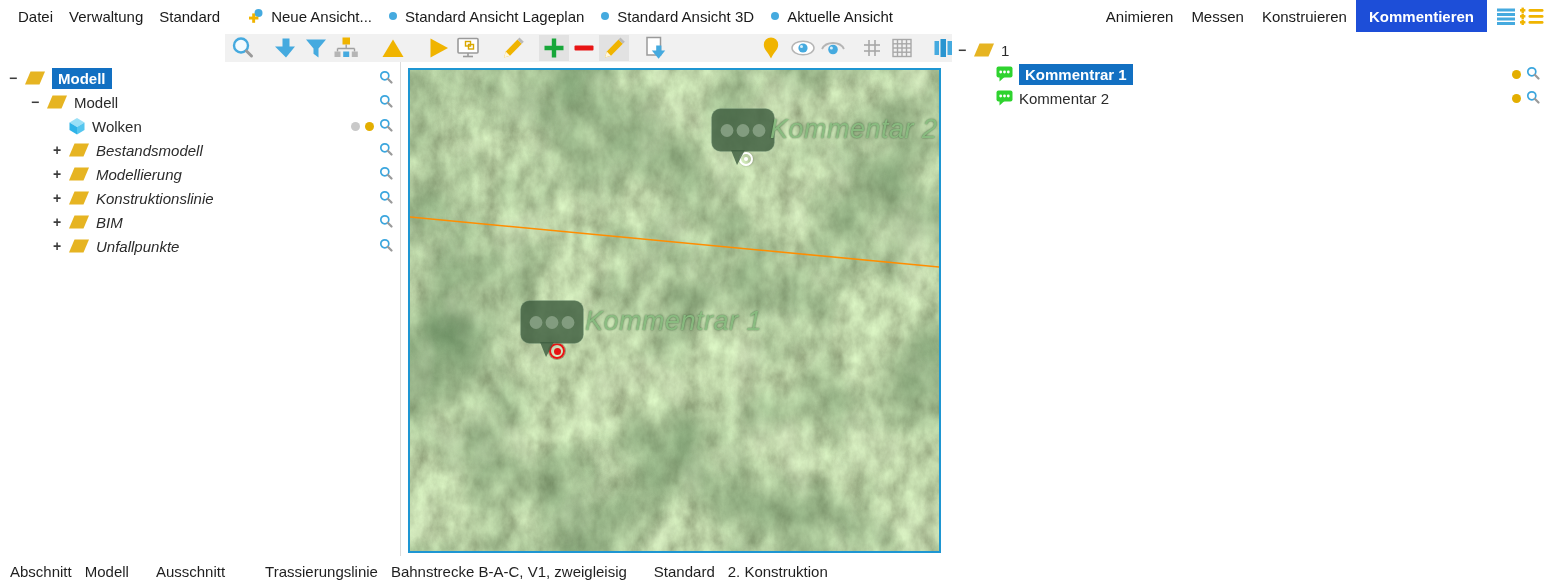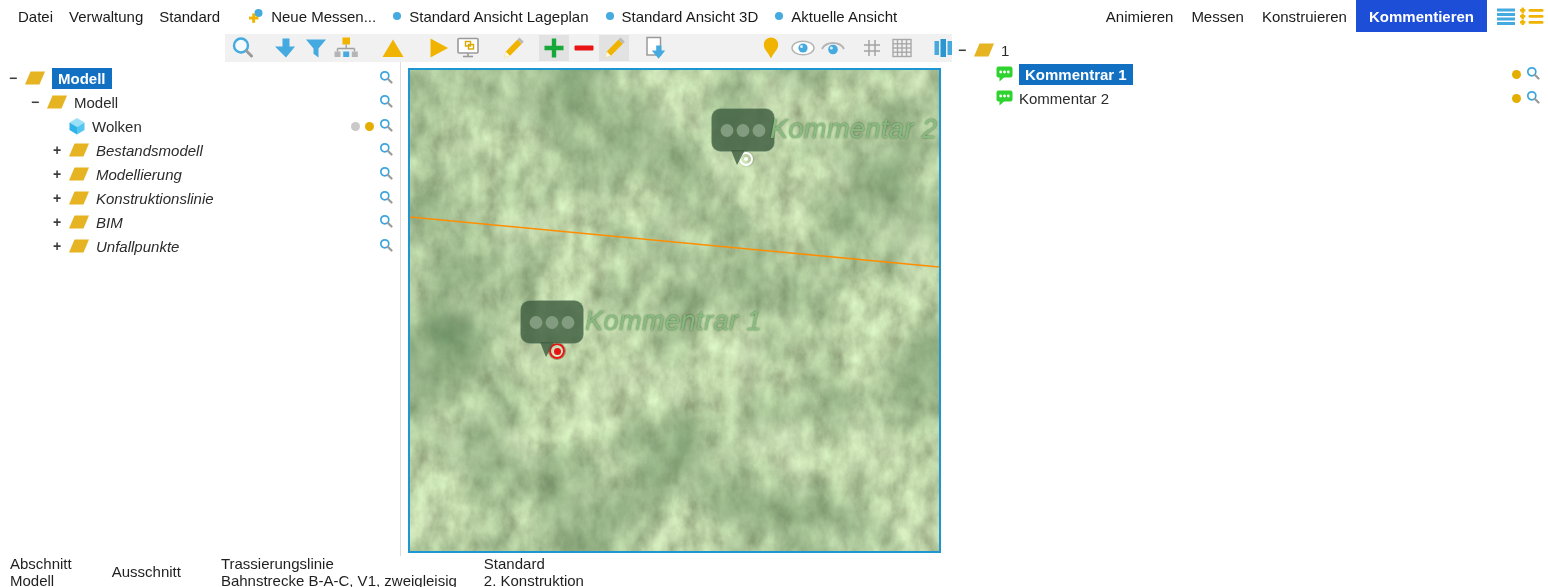--- a/index.html
+++ b/index.html
@@ -53,21 +53,21 @@
   .marker-ring-white span { width:4px; height:4px; background:#fff; border-radius:50%; }
   .marker-ring-red { position:absolute; width:16px; height:16px; border:2px solid #e81414; border-radius:50%;
               display:flex; align-items:center; justify-content:center; background:rgba(255,255,255,0.2);
               box-shadow:0 0 0 1px rgba(60,30,10,0.35); }
   .marker-ring-red span { width:7px; height:7px; background:#e81414; border-radius:50%; }
   .bubble { position:absolute; }
 
   
   .statusbar { position:absolute; left:0; top:556px; width:1548px; height:31px;
                display:flex; align-items:center; padding-left:10px; font-size:15px; color:#1f1f1f; background:#fff; }
-  .sb-field { display:flex; margin-right:27px; white-space:nowrap;flex-direction:column; }
+  .sb-field { display:flex; margin-right:27px; white-space:nowrap; }
   .sb-label { margin-right:13px; }
 </style>
 </head>
 <body>
 
 <div class="menubar">
   <div class="menu-item gapL">
       <span>Datei</span>
     </div>
   <div class="menu-item">
@@ -78,21 +78,21 @@
     </div>
 
   <div class="menu-item" style="margin-left:12px">
     <span class="micon">
       <svg width="16" height="16">
           <circle cx="10.5" cy="5" r="4" fill="#45aadf"></circle>
           <rect x="1" y="8.6" width="9.4" height="2.9" fill="#f0b400"></rect>
           <rect x="4.2" y="5.4" width="2.9" height="9.4" fill="#f0b400"></rect>
         </svg>
     </span>
-    <span>Neue Messen...</span>
+    <span>Neue Ansicht...</span>
   </div>
   <div class="menu-item">
     <span class="micon">
         <svg width="10" height="10">
           <circle cx="5" cy="5" r="4" fill="#45aadf"></circle>
         </svg>
       </span>
     <span>Standard Ansicht Lageplan</span>
   </div>
   <div class="menu-item">

